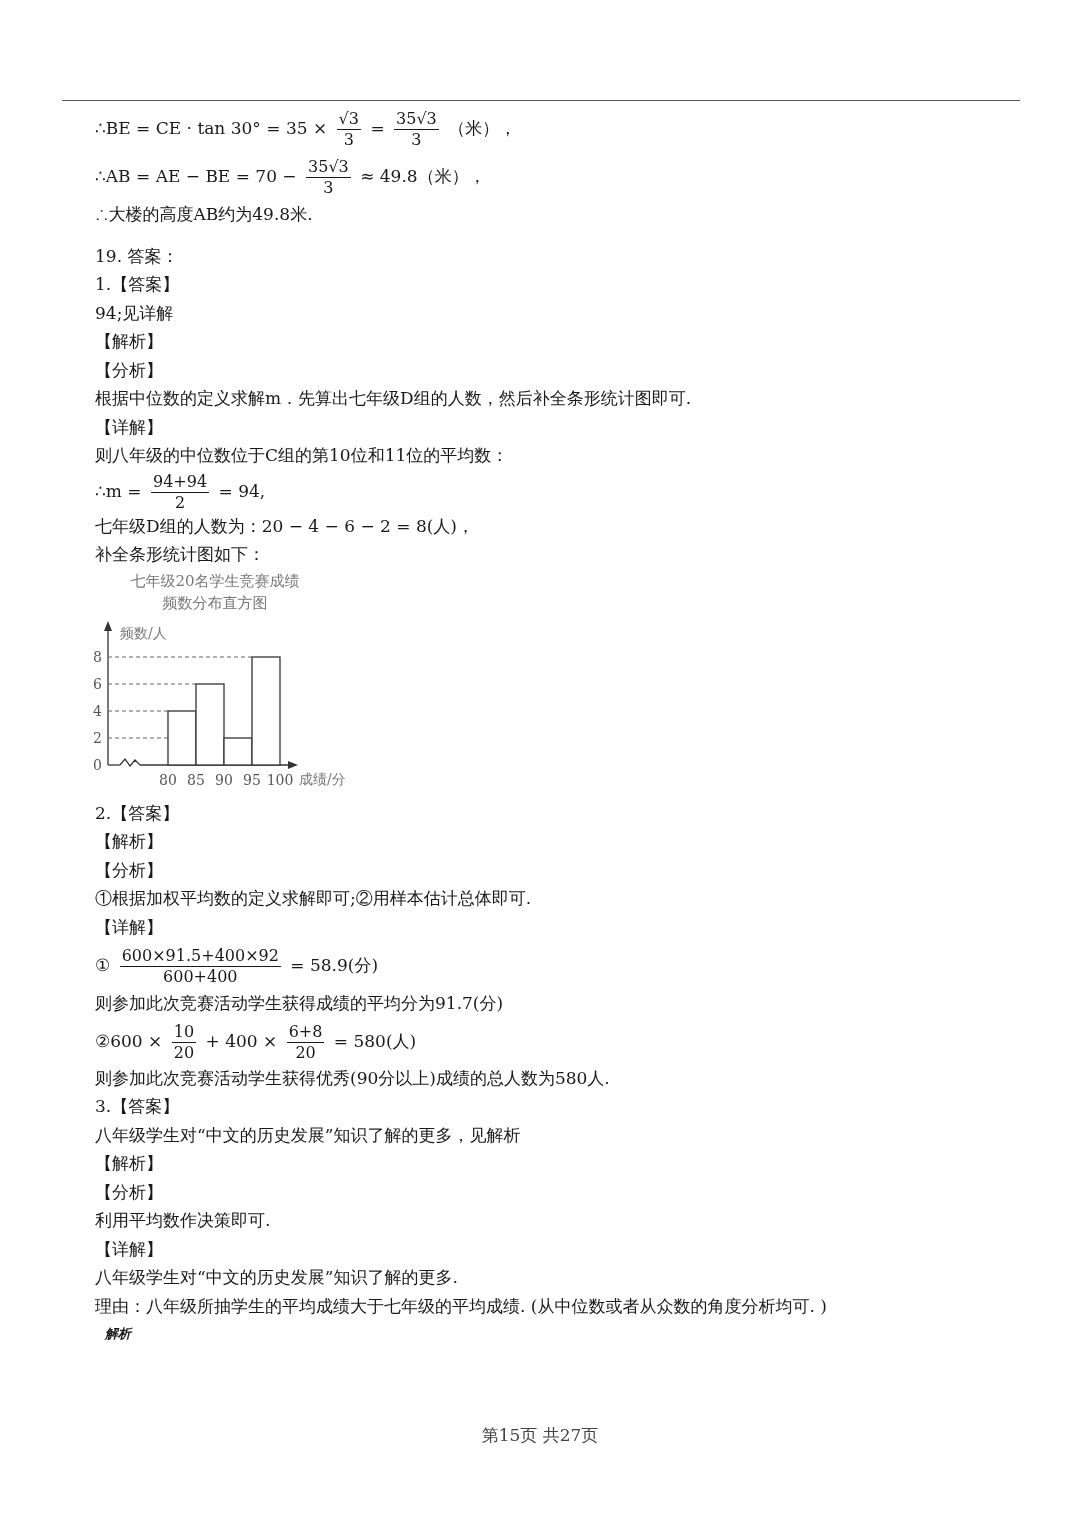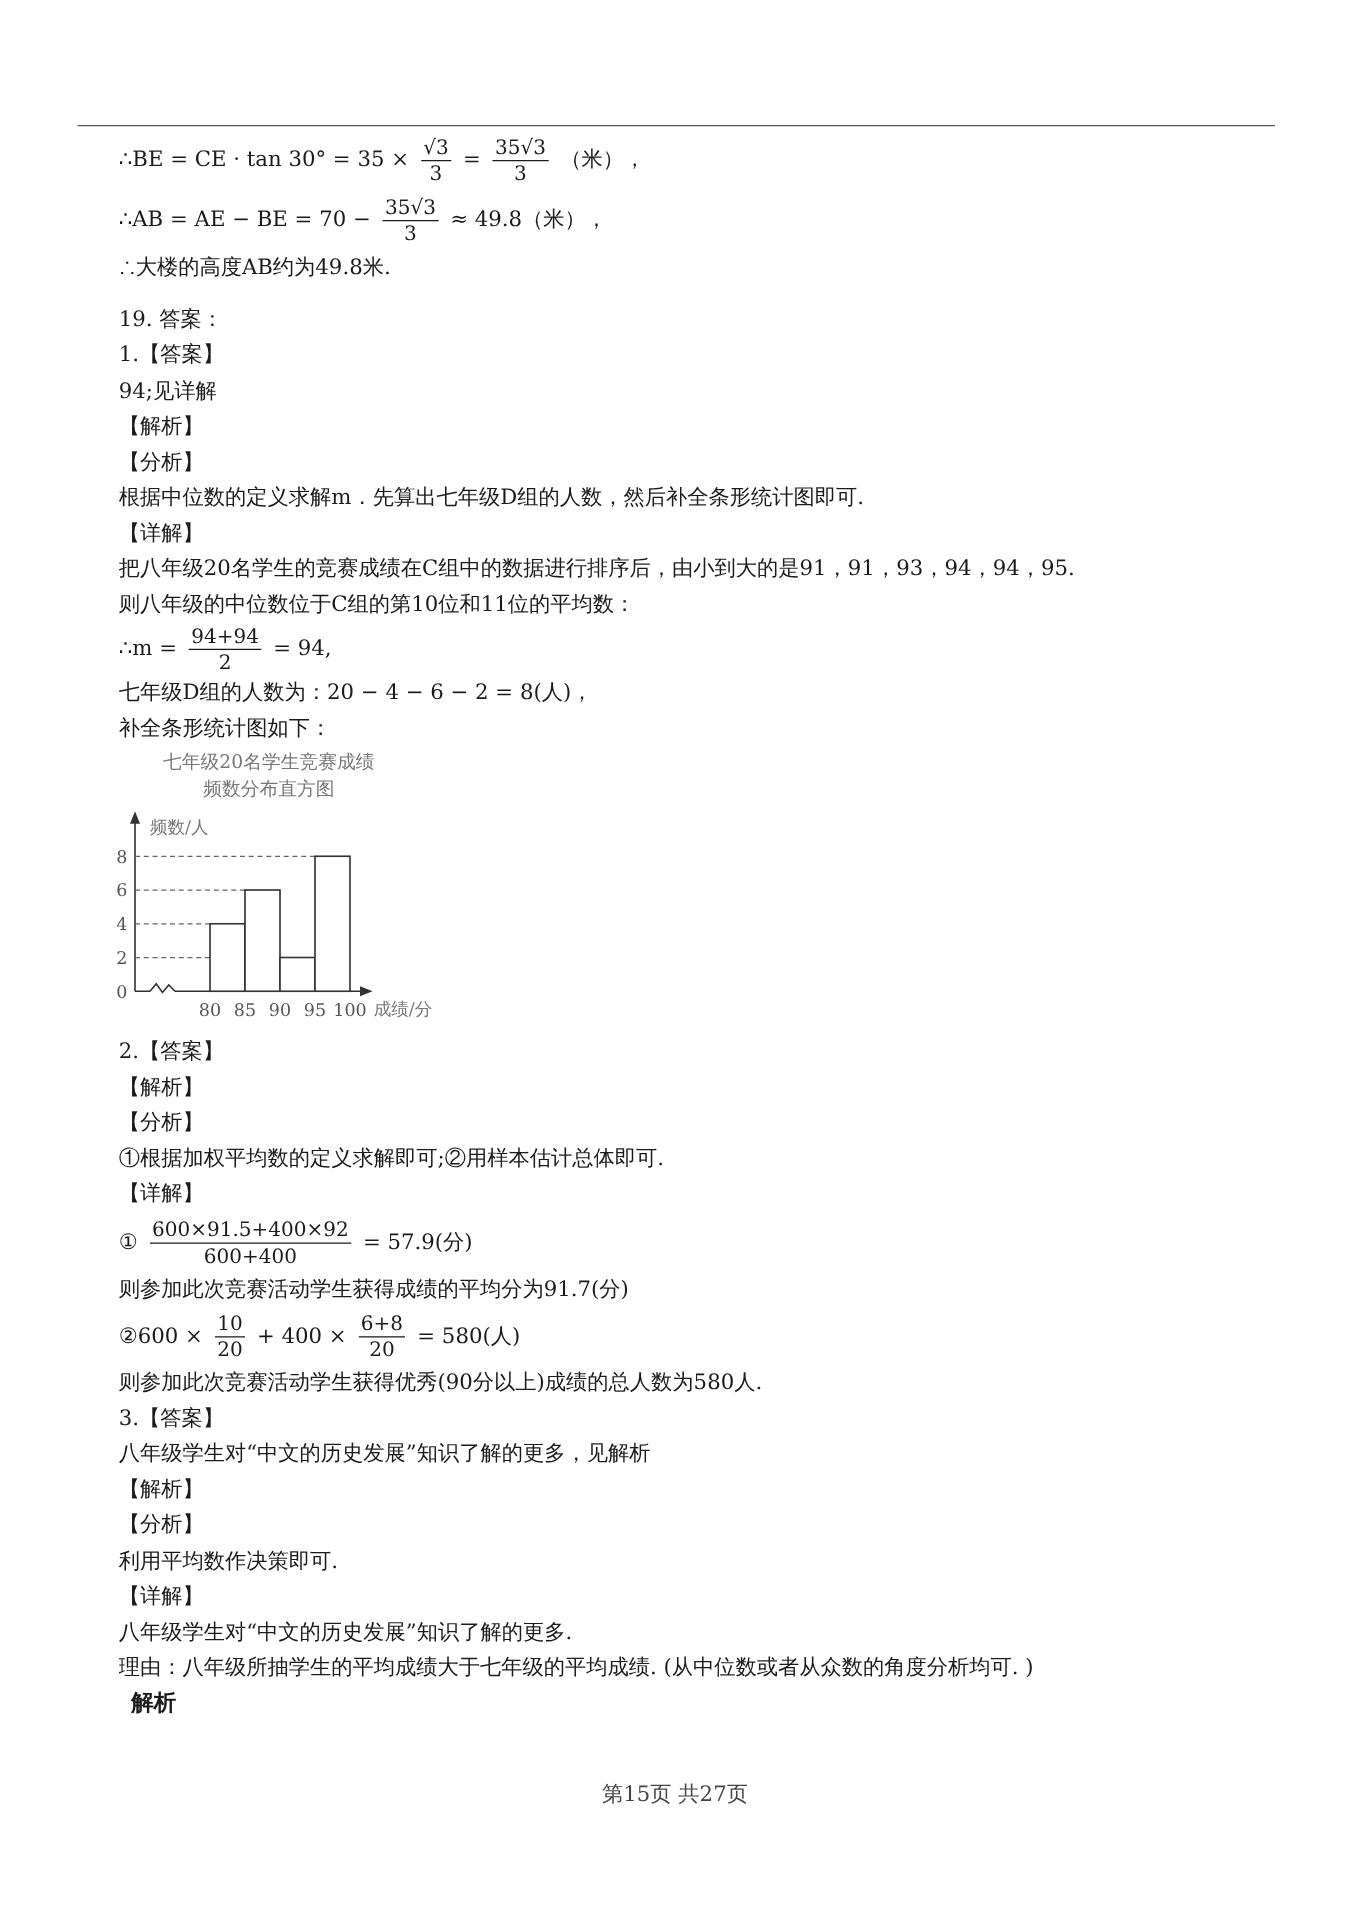--- a/index.html
+++ b/index.html
@@ -22,21 +22,21 @@
     vertical-align: middle; font-size: 16px; line-height: 20px; margin: 0 4px;
   }
   .frac .num { border-bottom: 1.3px solid #1a1a1a; padding: 0 2px; }
   .frac .den { padding: 0 2px; }
   .chart-wrap { position: relative; height: 230px; width: 300px; margin-left: -5px; }
   .chart-wrap svg { position: absolute; left: 0; top: 0; }
   .footer {
     position: absolute; top: 1424px; left: 0; width: 1080px; text-align: center;
     font-size: 17px; color: #444;
   }
-  .bold-heading { font-size: 18px; font-weight: bold; margin-left: 10px; }
+  .bold-heading { font-size: 13px; font-weight: bold; margin-left: 10px; font-style: italic; }
 </style>
 </head>
 <body>
 
 <div class="header-rule"></div>
 
 <div class="content">
 
   <div class="line tall">
     <span>∴BE = CE · tan 30° = 35 ×</span>
@@ -65,21 +65,20 @@
     <span>19.</span>
     <span class="bold">答案：</span>
   </div>
 
   <div class="line">1.【答案】</div>
   <div class="line">94;见详解</div>
   <div class="line">【解析】</div>
   <div class="line">【分析】</div>
   <div class="line">根据中位数的定义求解m．先算出七年级D组的人数，然后补全条形统计图即可.</div>
   <div class="line">【详解】</div>
-  <div class="line">把八年级20名学生的竞赛成绩在C组中的数据进行排序后，由小到大的是91，91，93，94，94，95.</div>
   <div class="line">则八年级的中位数位于C组的第10位和11位的平均数：</div>
   <div class="line tall" style="height:42px;line-height:42px;">
     <span>∴m =</span>
     <span class="frac">
       <span class="num">94+94</span>
       <span class="den">2</span>
     </span>
     <span>= 94,</span>
   </div>
   <div class="line">七年级D组的人数为：20 − 4 − 6 − 2 = 8(人)，</div>
@@ -139,21 +138,21 @@
   <div class="line">【解析】</div>
   <div class="line">【分析】</div>
   <div class="line">①根据加权平均数的定义求解即可;②用样本估计总体即可.</div>
   <div class="line">【详解】</div>
   <div class="line tall" style="height:48px;line-height:48px;">
     <span>①</span>
     <span class="frac">
       <span class="num">600×91.5+400×92</span>
       <span class="den">600+400</span>
     </span>
-    <span>= 57.9(分)</span>
+    <span>= 58.9(分)</span>
   </div>
   <div class="line">则参加此次竞赛活动学生获得成绩的平均分为91.7(分)</div>
   <div class="line tall" style="height:46px;line-height:46px;">
     <span>②600 ×</span>
     <span class="frac">
       <span class="num">10</span>
       <span class="den">20</span>
     </span>
     <span>+ 400 ×</span>
     <span class="frac">

